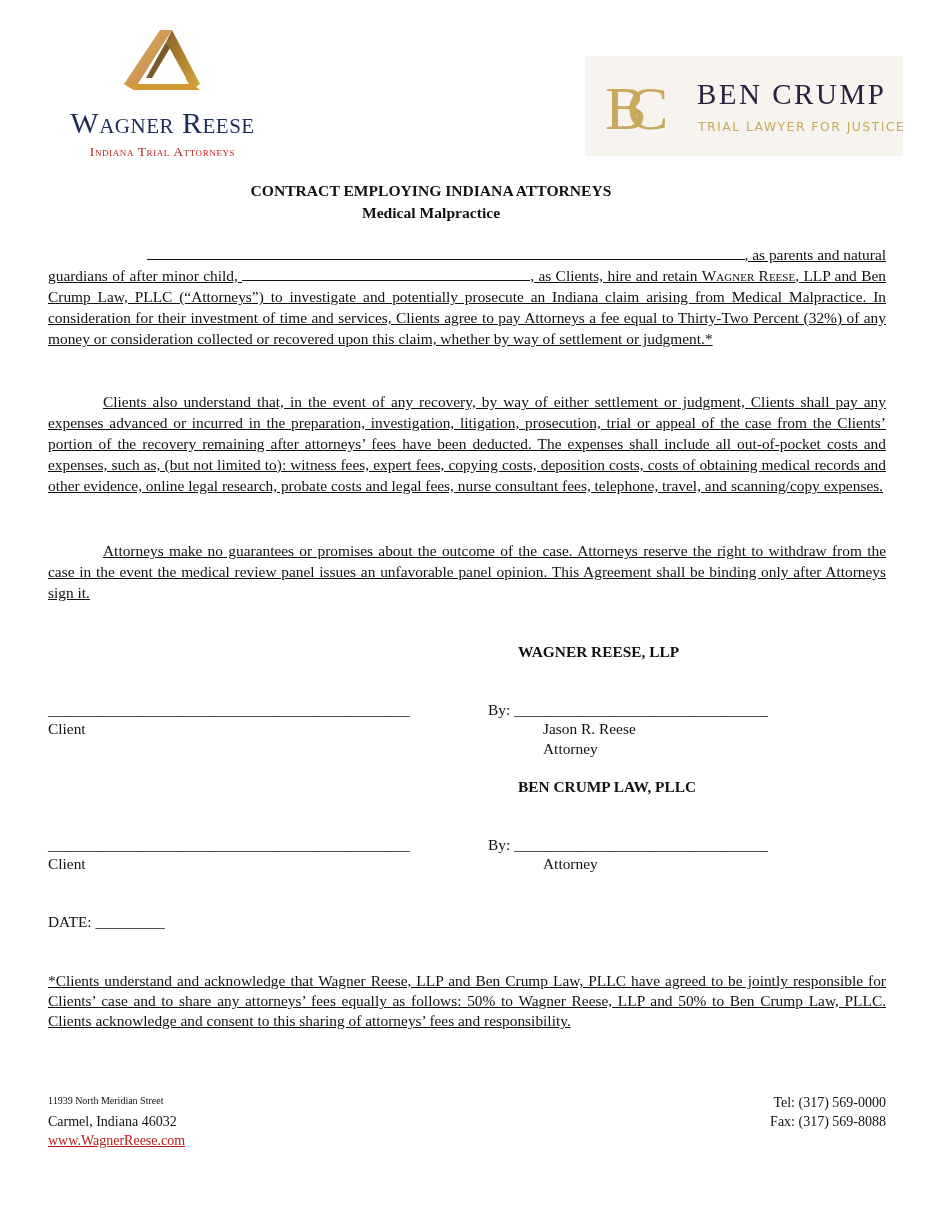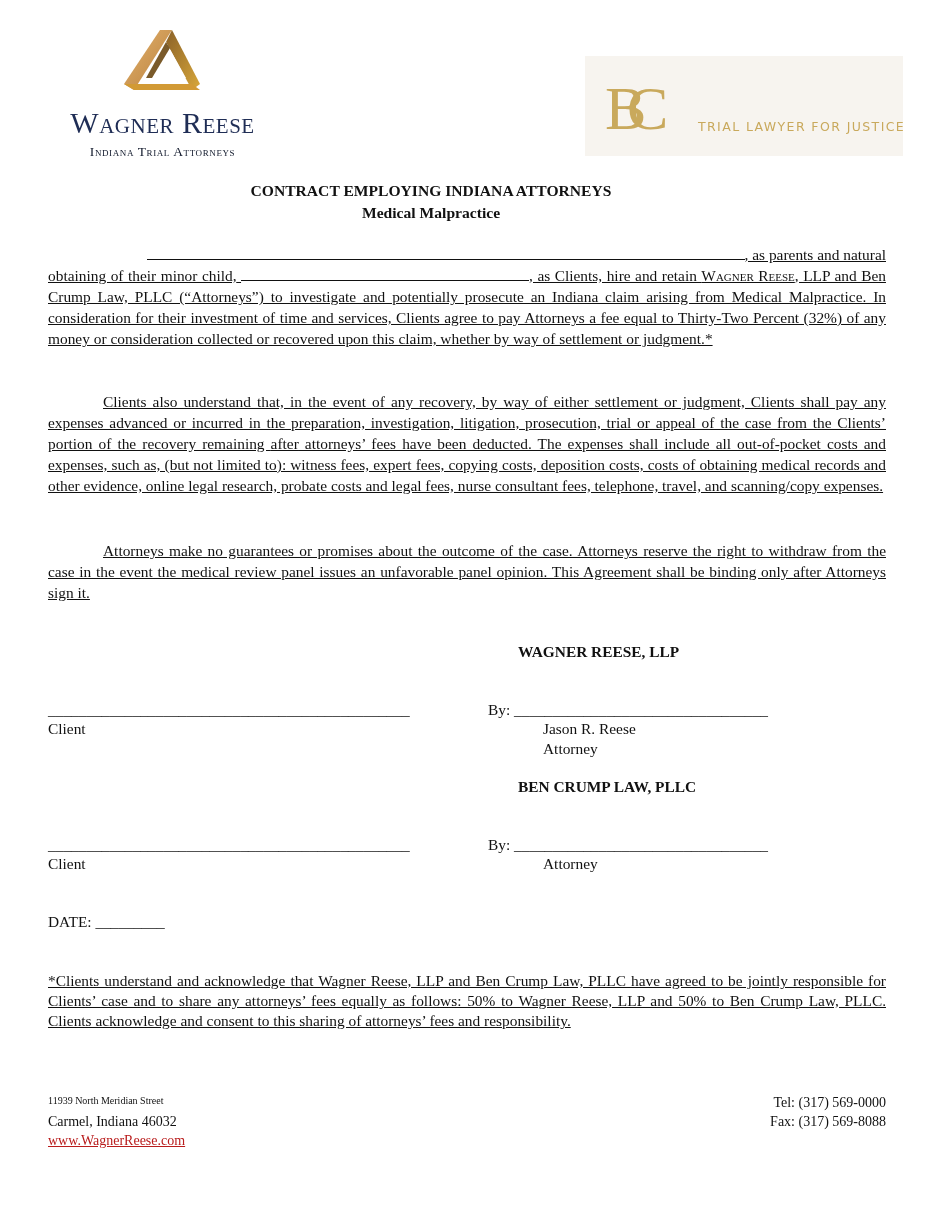--- a/index.html
+++ b/index.html
@@ -13,21 +13,21 @@
   
   .wr-logo { left: 30px; top: 26px; width: 265px; height: 140px; background: #ffffff; }
   .wr-tri { position: absolute; left: 92px; top: 2px; width: 80px; height: 66px; }
   .wr-name {
     position: absolute; left: 0; top: 80px; width: 265px; text-align: center;
     font-family: "Liberation Serif", serif; color: #1f2d55; font-size: 30px; letter-spacing: 0.5px;
     font-variant: small-caps; white-space: nowrap;
   }
   .wr-sub {
     position: absolute; left: 0; top: 118px; width: 265px; text-align: center;
-    font-family: "Liberation Serif", serif; color: #0f172a; font-size: 13.5px; letter-spacing: 0.6px;
+    font-family: "Liberation Serif", serif; color: #b91c1c; font-size: 13.5px; letter-spacing: 0.6px;
     font-variant: small-caps; white-space: nowrap;
   }
 
   
   .bc-logo { left: 585px; top: 56px; width: 318px; height: 100px; background: #f7f4ef; }
   .bc-mono { position: absolute; left: 20px; top: 18px; width: 66px; height: 62px; }
   .bc-name {
     position: absolute; left: 112px; top: 22px; font-family: "Liberation Serif", serif;
     font-size: 29px; letter-spacing: 2.5px; color: #2b2140; white-space: nowrap;
   }
@@ -77,32 +77,33 @@
   </svg>
   <div class="wr-name">Wagner Reese</div>
   <div class="wr-sub">Indiana Trial Attorneys</div>
 </div>
 
 <div class="abs bc-logo">
   <svg class="bc-mono" viewBox="0 0 66 62">
     <text x="0" y="55" font-family="Liberation Serif, serif" font-size="62" fill="#c9a95c">B</text>
     <text x="22" y="55" font-family="Liberation Serif, serif" font-size="62" fill="#c9a95c">C</text>
   </svg>
+  <div class="bc-name">BEN CRUMP</div>
   <div class="bc-tag">TRIAL LAWYER FOR JUSTICE</div>
 </div>
 
 <div class="abs title" style="top:182px;">CONTRACT EMPLOYING INDIANA ATTORNEYS</div>
 <div class="abs title" style="top:204px;">Medical Malpractice</div>
 
 <div class="abs para" style="top:244px;">
   <div style="text-align:right;white-space:nowrap;">
     <span class="blank" style="width:598px;height:14px;"></span><span>, as parents and natural</span>
   </div>
   <div style="text-align:justify;">
-    <span>obtaining of their minor child,</span>
+    <span>guardians of after minor child,</span>
     <span class="blank" style="width:288px;height:14px;"></span><span>, as Clients, hire and retain </span><span class="smallcaps">Wagner Reese</span><span>, LLP and Ben Crump Law, PLLC (“Attorneys”) to investigate and potentially prosecute an Indiana claim arising from Medical Malpractice. In consideration for their investment of time and services, Clients agree to pay Attorneys a fee equal to Thirty-Two Percent (32%) of any money or consideration collected or recovered upon this claim, whether by way of settlement or judgment.*</span>
   </div>
 </div>
 
 <div class="abs para" style="top:391px;">
   <span class="indent"></span><span>Clients also understand that, in the event of any recovery, by way of either settlement or judgment, Clients shall pay any expenses advanced or incurred in the preparation, investigation, litigation, prosecution, trial or appeal of the case from the Clients’ portion of the recovery remaining </span><span class="u">after</span><span> attorneys’ fees have been deducted. The expenses shall include all out-of-pocket costs and expenses, such as, (but not limited to):  witness fees, expert fees, copying costs, deposition costs, costs of obtaining medical records and other evidence, online legal research, probate costs and legal fees, nurse consultant fees, telephone, travel, and scanning/copy expenses.</span>
 </div>
 
 <div class="abs para" style="top:540px;">
   <span class="indent"></span><span>Attorneys make no guarantees or promises about the outcome of the case.  Attorneys reserve the right to withdraw from the case in the event the medical review panel issues an unfavorable panel opinion.  This Agreement shall be binding only after Attorneys sign it.</span>

